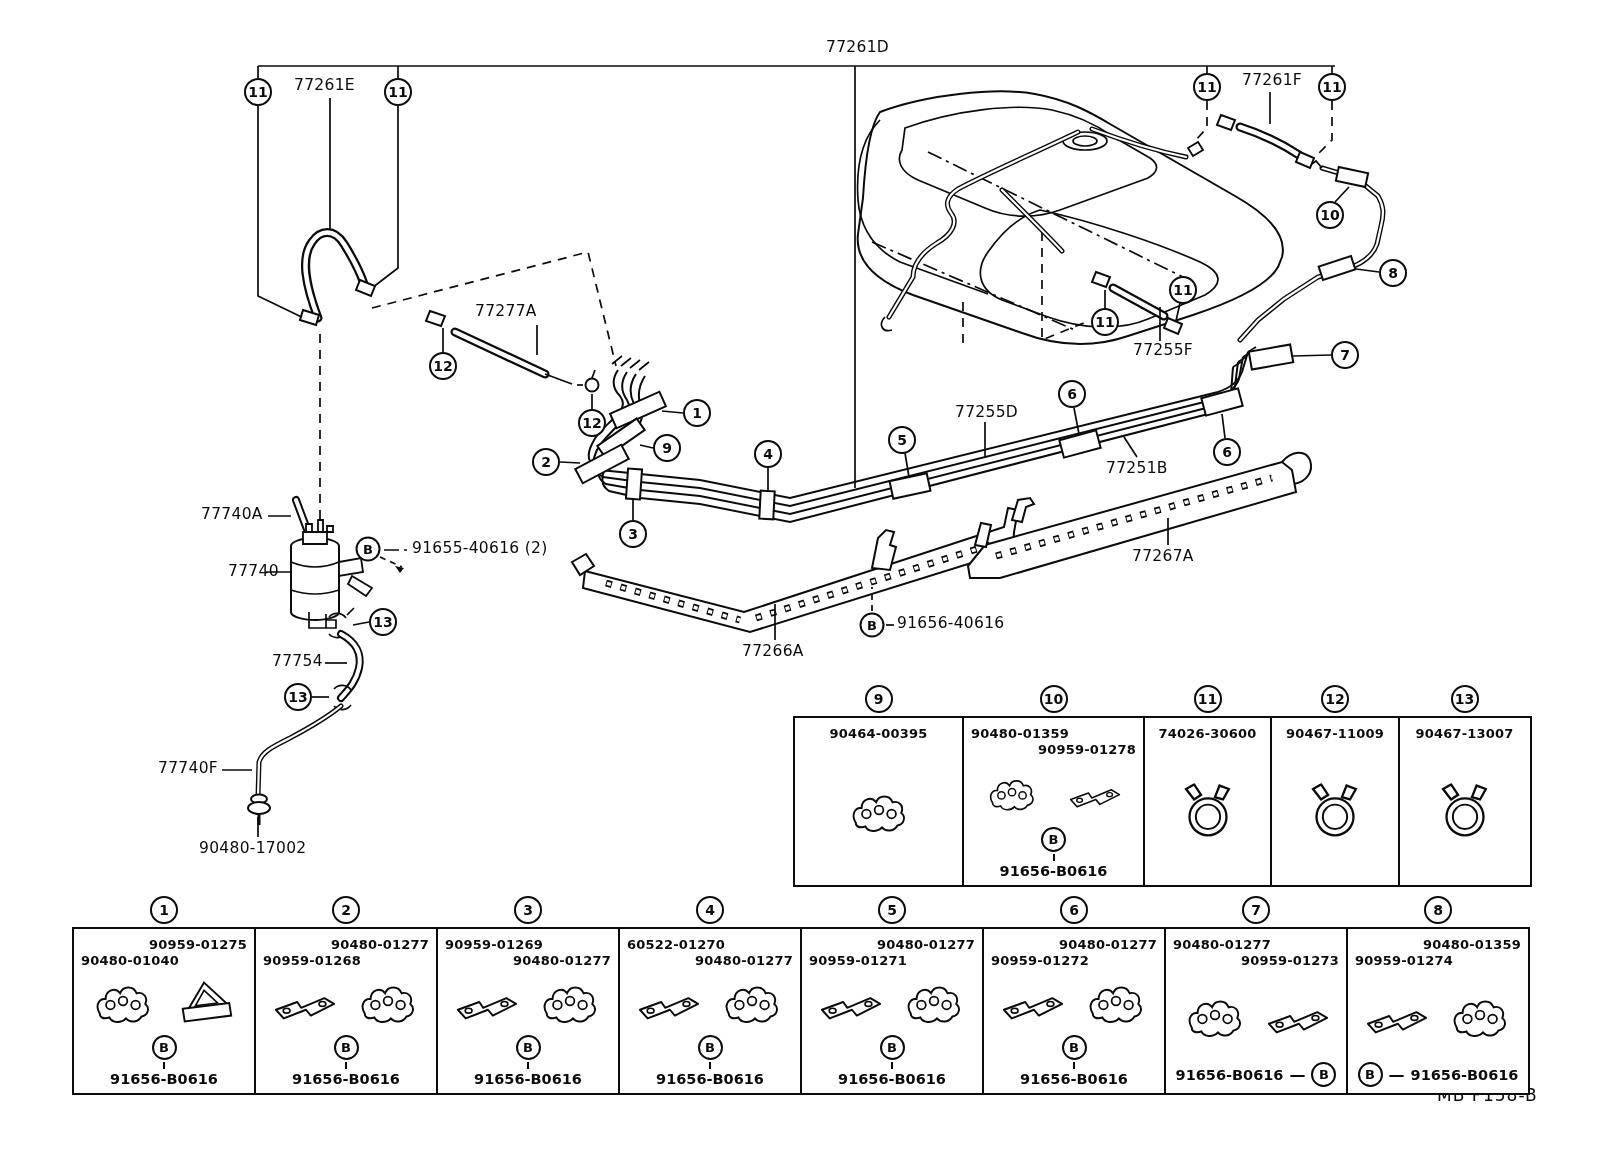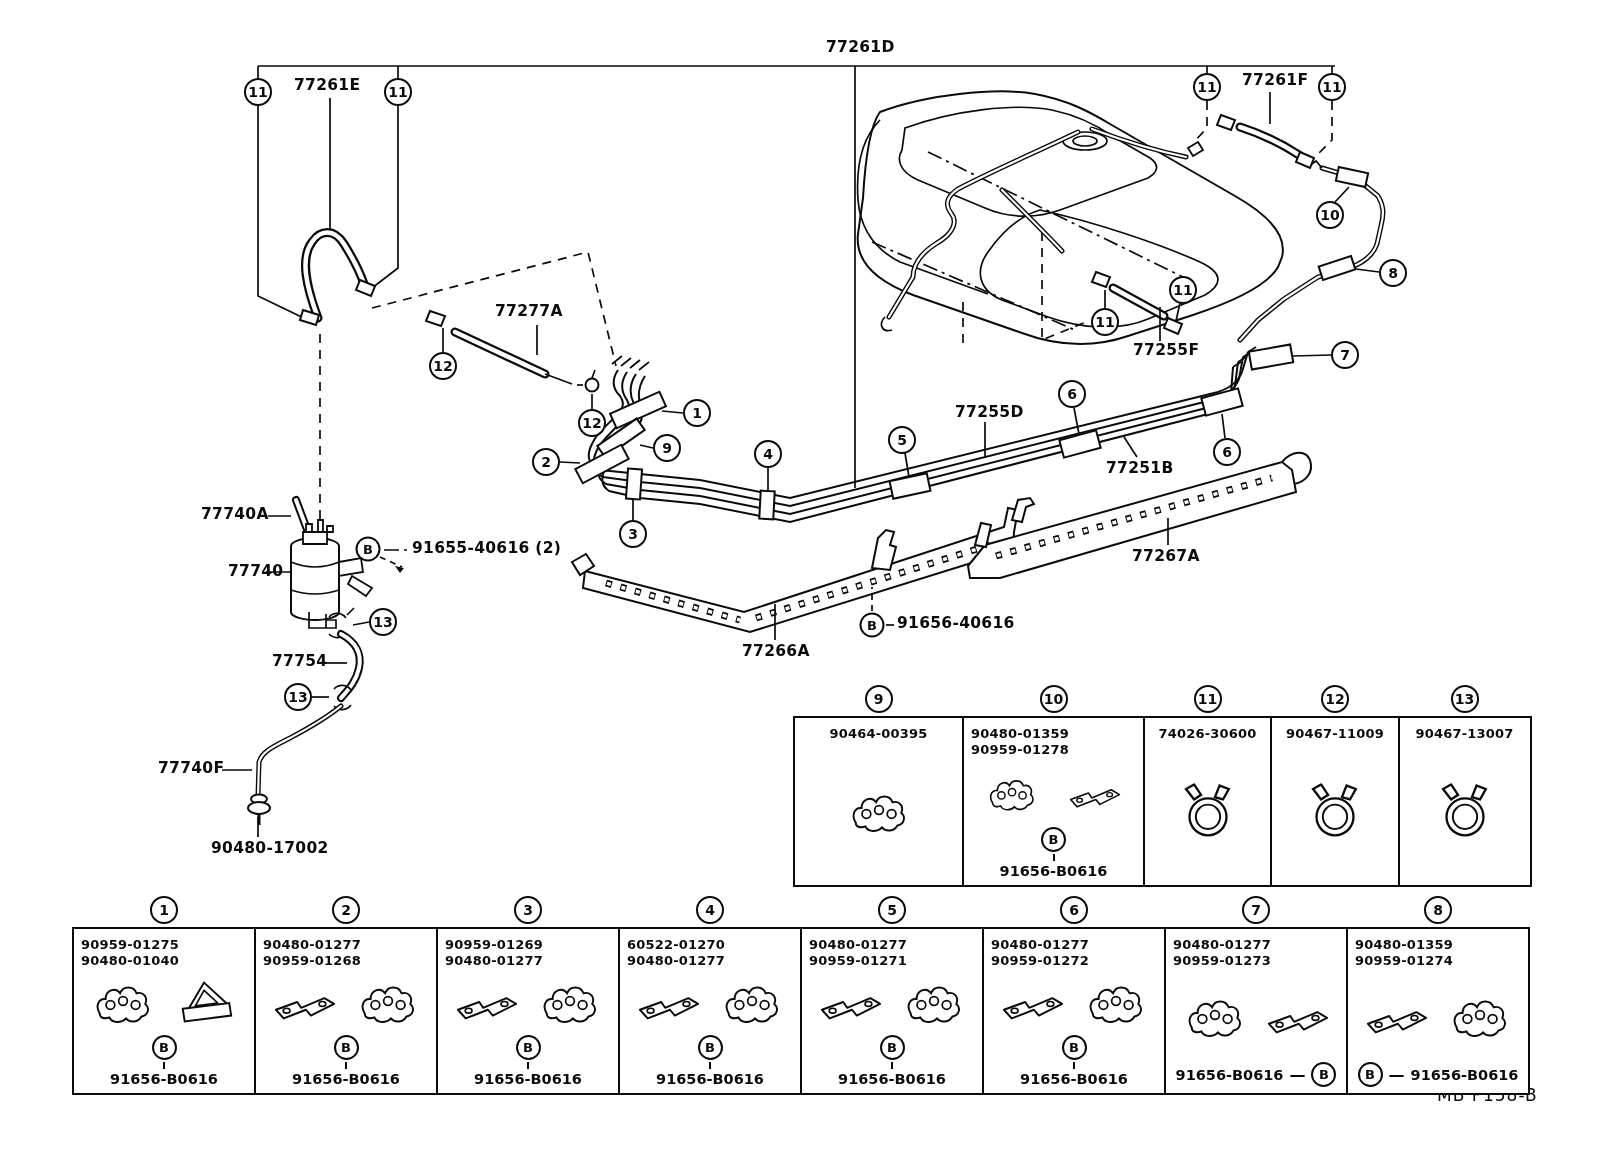--- a/index.html
+++ b/index.html
@@ -15,32 +15,32 @@
   .dsh2{stroke-dasharray:6,5;}
   .dd  {stroke-dasharray:15,5,3,5;}
   .t9 {stroke:#0b0b0b;stroke-width:9;fill:none;stroke-linecap:round;}
   .t9w{stroke:#fff;stroke-width:4.5;fill:none;stroke-linecap:round;}
   .t8 {stroke:#0b0b0b;stroke-width:8;fill:none;stroke-linecap:round;}
   .t8w{stroke:#fff;stroke-width:4;fill:none;stroke-linecap:round;}
   .t5 {stroke:#0b0b0b;stroke-width:5;fill:none;stroke-linecap:round;}
   .t5w{stroke:#fff;stroke-width:2.2;fill:none;stroke-linecap:round;}
   .holes1{stroke:#0b0b0b;stroke-width:7;stroke-dasharray:6,9;fill:none;}
   .holes2{stroke:#fff;stroke-width:3.4;stroke-dasharray:4,11;stroke-dashoffset:-1;fill:none;}
-  .lbl{position:absolute;font-weight:700;font-size:15.5px;letter-spacing:.3px;white-space:nowrap;}
+  .lbl{position:absolute;font-weight:400;font-size:15.5px;letter-spacing:.3px;white-space:nowrap;}
   .co{position:absolute;width:28px;height:28px;box-sizing:border-box;border:2.4px solid #0b0b0b;
       border-radius:50%;background:#fff;display:flex;align-items:center;justify-content:center;
       font-weight:700;font-size:14px;transform:translate(-50%,-50%);z-index:5;}
   .cob{width:25px;height:25px;font-size:13px;}
   .lgbox{position:absolute;border:2.6px solid #0b0b0b;display:flex;box-sizing:border-box;background:#fff;z-index:2;}
   .lgcell{position:relative;border-left:2.6px solid #0b0b0b;box-sizing:border-box;display:flex;
           flex-direction:column;padding:8px 7px 6px;}
   .lgcell.first{border-left:none;}
   .cnum{position:absolute;top:-33px;left:50%;transform:translate(-50%,0);}
   .pl{font-weight:700;font-size:13px;letter-spacing:.2px;white-space:nowrap;line-height:1.25;}
-  .al{text-align:left;} .ar{} .plc{text-align:center;}
+  .al{text-align:left;} .ar{text-align:right;} .plc{text-align:center;}
   .icons{flex:1;display:flex;align-items:center;justify-content:space-around;min-height:0;}
   .ic{width:62px;height:48px;}
   .ic.big{width:74px;height:56px;}
   .boltcol{display:flex;flex-direction:column;align-items:center;gap:2px;}
   .boltrow{display:flex;align-items:center;justify-content:center;gap:6px;}
   .tick{width:2px;height:7px;background:#0b0b0b;}
   .cob.inline{position:static;transform:none;}
   .boltlbl{font-weight:700;font-size:14.5px;white-space:nowrap;}
   .footer{position:absolute;font-weight:400;font-size:17px;letter-spacing:1px;}
 </style>
@@ -269,30 +269,30 @@
       <path class="s15" d="M683,413 L662,411 M653,448 L640,445 M560,462 L580,463 M633,520 V500
         M768,468 V490 M905,453 L909,477 M1074,408 L1079,434 M1225,438 L1222,414
         M1331,355 L1293,356 M1379,272 L1356,269 M1335,202 L1349,187
         M985,422 V458 M1137,457 L1124,437"></path>
     </g>
   </svg>
 
   <div class="lbl" style="left:826px;top:38px">77261D</div>
   <div class="lbl" style="left:294px;top:76px">77261E</div>
   <div class="lbl" style="left:1242px;top:71px">77261F</div>
-  <div class="lbl" style="left:495px;top:302px">77277A</div>
+  <div class="lbl" style="left:475px;top:302px">77277A</div>
   <div class="lbl" style="left:1133px;top:341px">77255F</div>
   <div class="lbl" style="left:955px;top:403px">77255D</div>
   <div class="lbl" style="left:1106px;top:459px">77251B</div>
   <div class="lbl" style="left:201px;top:505px">77740A</div>
   <div class="lbl" style="left:412px;top:539px">91655-40616 (2)</div>
   <div class="lbl" style="left:228px;top:562px">77740</div>
   <div class="lbl" style="left:272px;top:652px">77754</div>
   <div class="lbl" style="left:158px;top:759px">77740F</div>
-  <div class="lbl" style="left:211px;top:839px">90480-17002</div>
+  <div class="lbl" style="left:199px;top:839px">90480-17002</div>
   <div class="lbl" style="left:742px;top:642px">77266A</div>
   <div class="lbl" style="left:1132px;top:547px">77267A</div>
   <div class="lbl" style="left:897px;top:614px">91656-40616</div>
 
   <div class="co" style="left:258px;top:92px">11</div>
   <div class="co" style="left:398px;top:92px">11</div>
   <div class="co" style="left:1207px;top:87px">11</div>
   <div class="co" style="left:1332px;top:87px">11</div>
   <div class="co" style="left:1105px;top:322px">11</div>
   <div class="co" style="left:1183px;top:290px">11</div>

